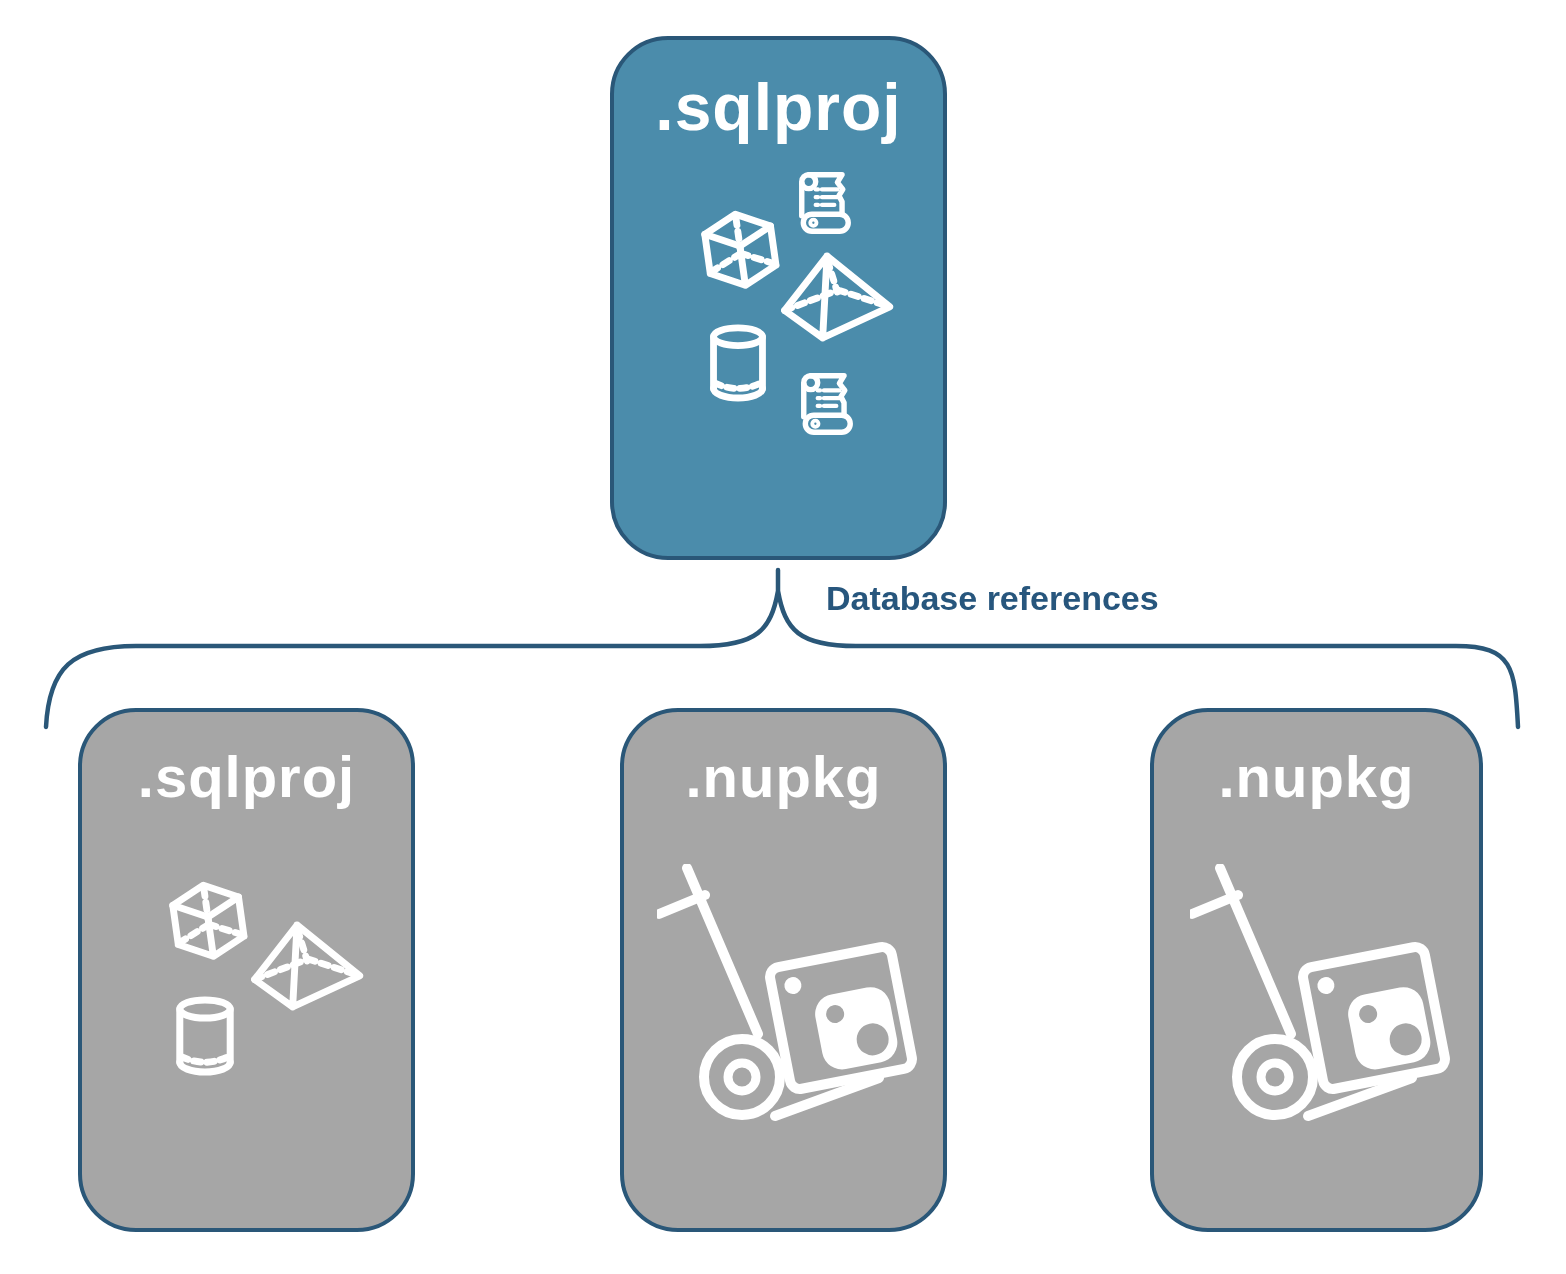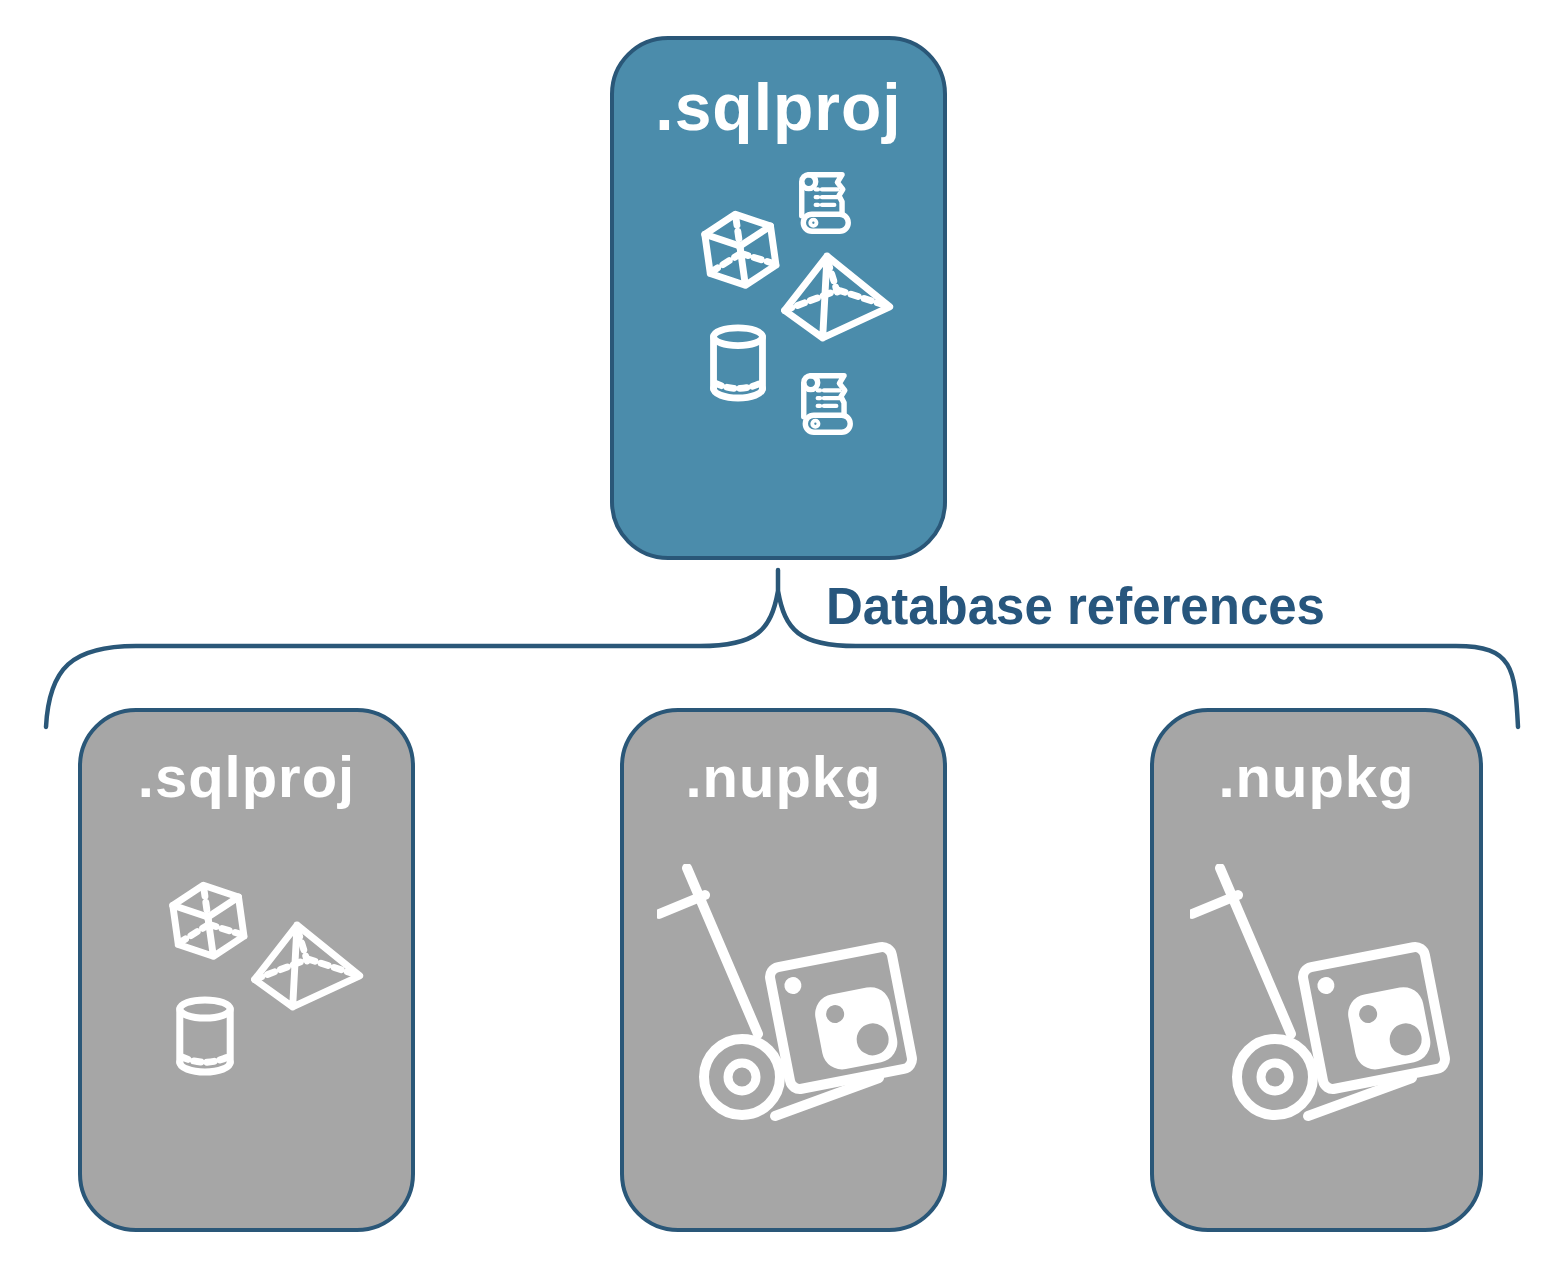--- a/index.html
+++ b/index.html
@@ -17,21 +17,21 @@
   .node-label{
     text-align:center;font-weight:bold;color:var(--white,#ffffff);
     letter-spacing:1px;line-height:1;
   }
   .node.teal .node-label{margin-top:34px;font-size:66px;}
   .node.gray .node-label{margin-top:36px;font-size:58px;}
   .ic{position:absolute;overflow:visible;}
   .connector{position:absolute;left:0;top:0;}
   .connector-label{
     position:absolute;left:826px;top:581px;
-    font-weight:bold;font-size:51px;line-height:1;
+    font-weight:bold;font-size:34px;line-height:1;
     color:var(--navy-text,#27567D);white-space:nowrap;
   }
 </style>
 </head>
 <body>
 
 <svg width="0" height="0" style="position:absolute" aria-hidden="true">
   <defs>
     <symbol id="icon-cube" viewBox="0 0 100 100">
       <g fill="none" stroke="#fff" stroke-width="7.5" stroke-linecap="round" stroke-linejoin="round" transform="rotate(-8 50 50)">

